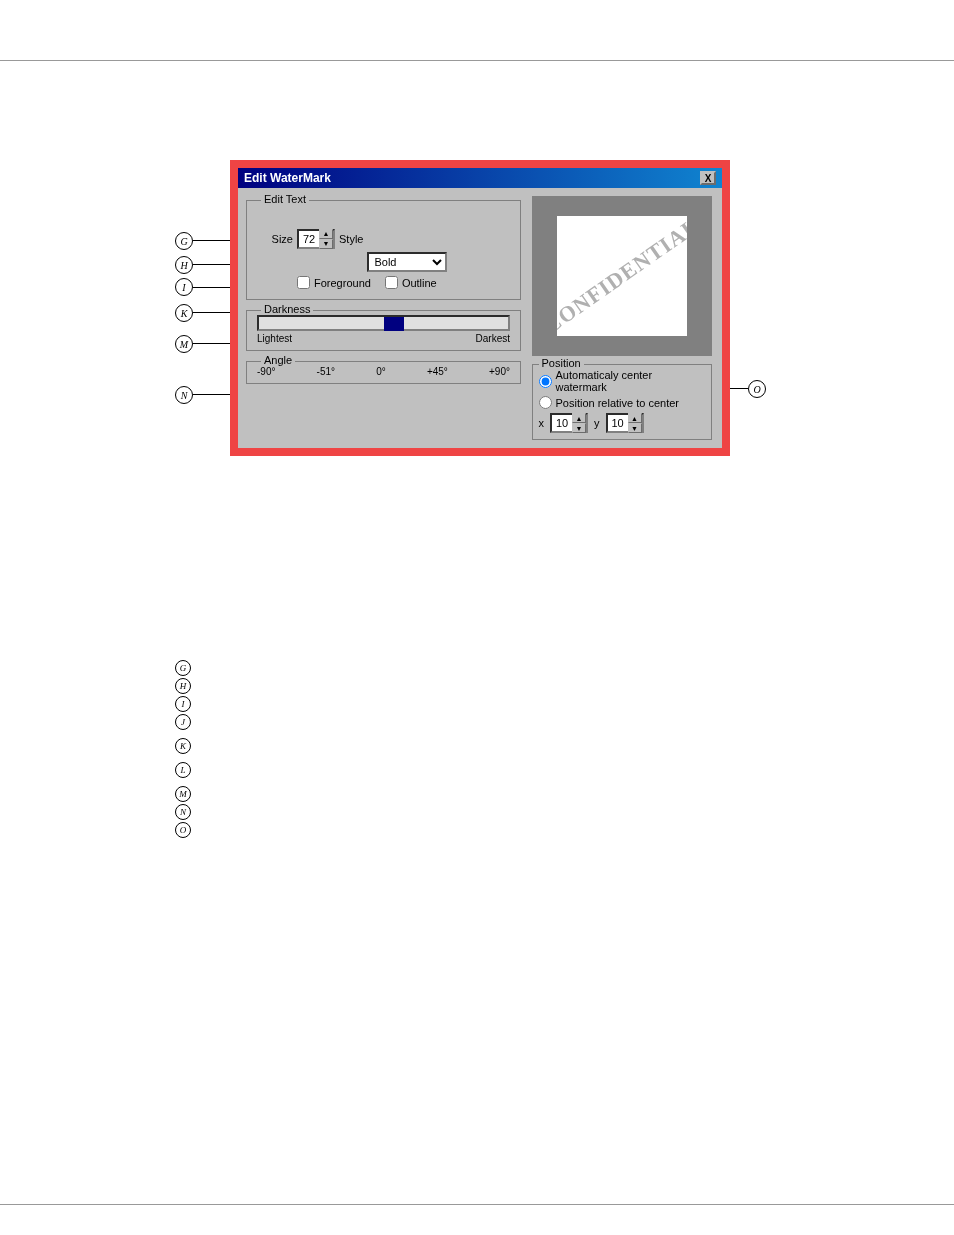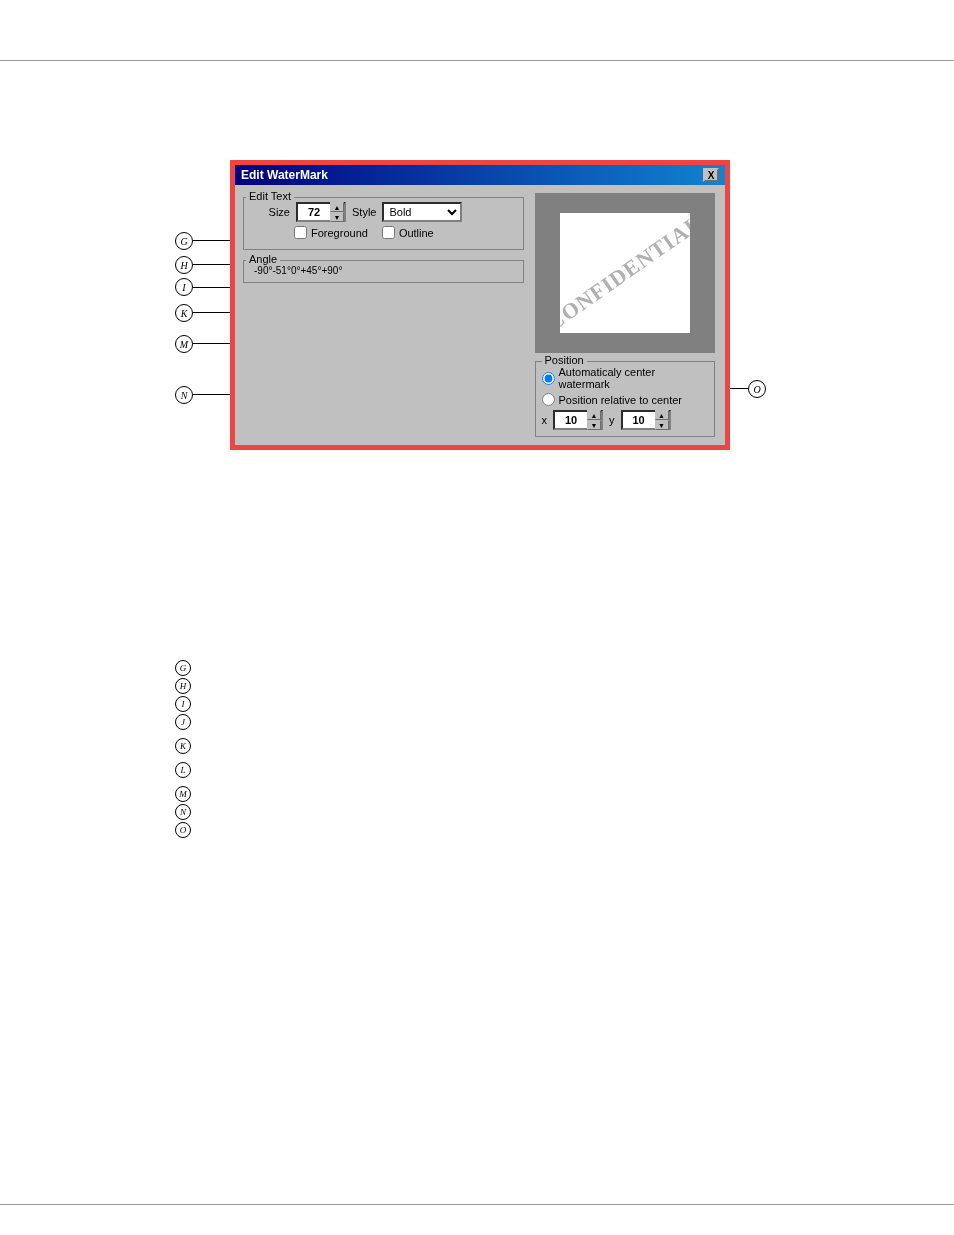--- a/index.html
+++ b/index.html
@@ -30,21 +30,21 @@
 
     
     .dialog-wrapper {
       position: absolute;
       top: 160px;
       left: 230px;
       width: 500px;
     }
 
     .dialog {
-      border: 5px solid #ef4444;
+      border: 8px solid #ef4444;
       background: #c0c0c0;
       font-family: Arial, sans-serif;
       font-size: 11px;
     }
 
     .dialog-titlebar {
       background: linear-gradient(to right, #000080, #1084d0);
       color: white;
       padding: 3px 6px;
       display: flex;
@@ -128,21 +128,21 @@
     .group-box {
       border: 1px solid #808080;
       padding: 4px 6px 6px 6px;
       margin-top: 4px;
       position: relative;
     }
 
     .group-label {
       position: absolute;
       top: -8px;
-      left: 2px;
+      left: 14px;
       background: #c0c0c0;
       padding: 0 3px;
       font-size: 11px;
     }
 
     
     .form-row {
       display: flex;
       align-items: center;
       gap: 4px;
@@ -172,38 +172,38 @@
       font-size: 11px;
       padding: 1px;
     }
 
     .combo-font {
       width: 160px;
     }
 
     .combo-style {
       width: 80px;
+      margin-top: 47px;
     }
 
     .spinner-wrapper {
       display: flex;
       align-items: center;
       border: 2px inset #808080;
       background: white;
       height: 20px;
     }
 
     .spinner-input {
-      width: 32px;
+      width: 20px;
       border: none;
       background: transparent;
       font-size: 11px;
       text-align: center;
       padding: 1px 2px;
-      font-weight: bold;
     }
 
     .spinner-btns {
       display: flex;
       flex-direction: column;
       height: 20px;
     }
 
     .spinner-btn {
       background: #c0c0c0;
@@ -273,28 +273,28 @@
       top: 0;
       height: 14px;
       width: 4px;
       background: #c0c0c0;
       border: 1px outset #c0c0c0;
       cursor: pointer;
     }
 
     .angle-labels {
       display: flex;
+      justify-content: space-between;
       font-size: 10px;
     }
 
     
     .size-style-row {
       display: flex;
       align-items: center;
-      gap: 6px;
     }
 
     
     .position-section {
       margin-top: 8px;
       width: 180px;
     }
 
     .position-group {
       border: 1px solid #808080;
@@ -488,20 +488,32 @@
               <input type="checkbox" style="">
               <span class="checkbox-label">Foreground</span>
             </div>
             <div class="checkbox-row" style="margin-left:10px;">
               <input type="checkbox" style="">
               <span class="checkbox-label">Outline</span>
             </div>
           </div>
         </div>
 
+        <div class="group-box">
+          <span class="group-label">Darkness</span>
+          <div class="slider-container">
+            <div class="slider-track">
+              <div class="slider-thumb" style="left: 50%;"></div>
+            </div>
+            <div class="slider-labels">
+              <span>Lightest</span>
+              <span>Darkest</span>
+            </div>
+          </div>
+        </div>
 
         <div class="group-box">
           <span class="group-label">Angle</span>
           <div class="slider-container">
             <div class="angle-labels">
               <span>-90°</span>
               <span>-51°</span>
               <span>0°</span>
               <span>+45°</span>
               <span>+90°</span>

